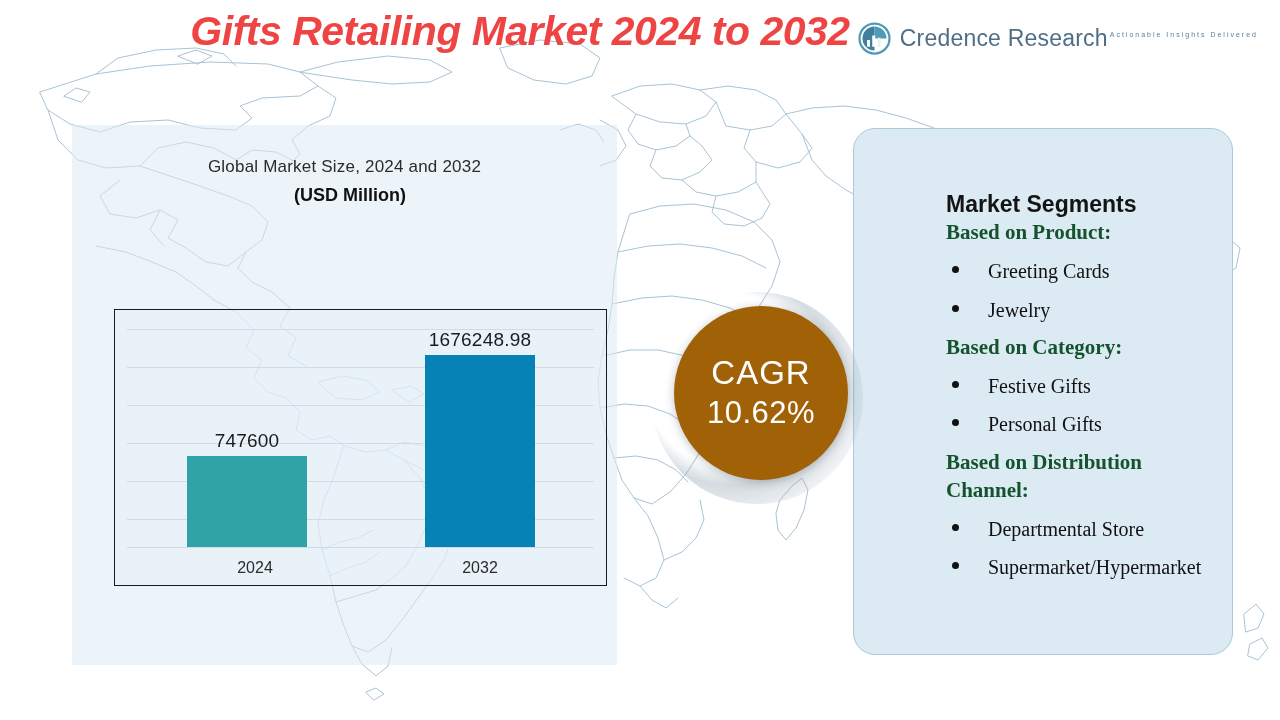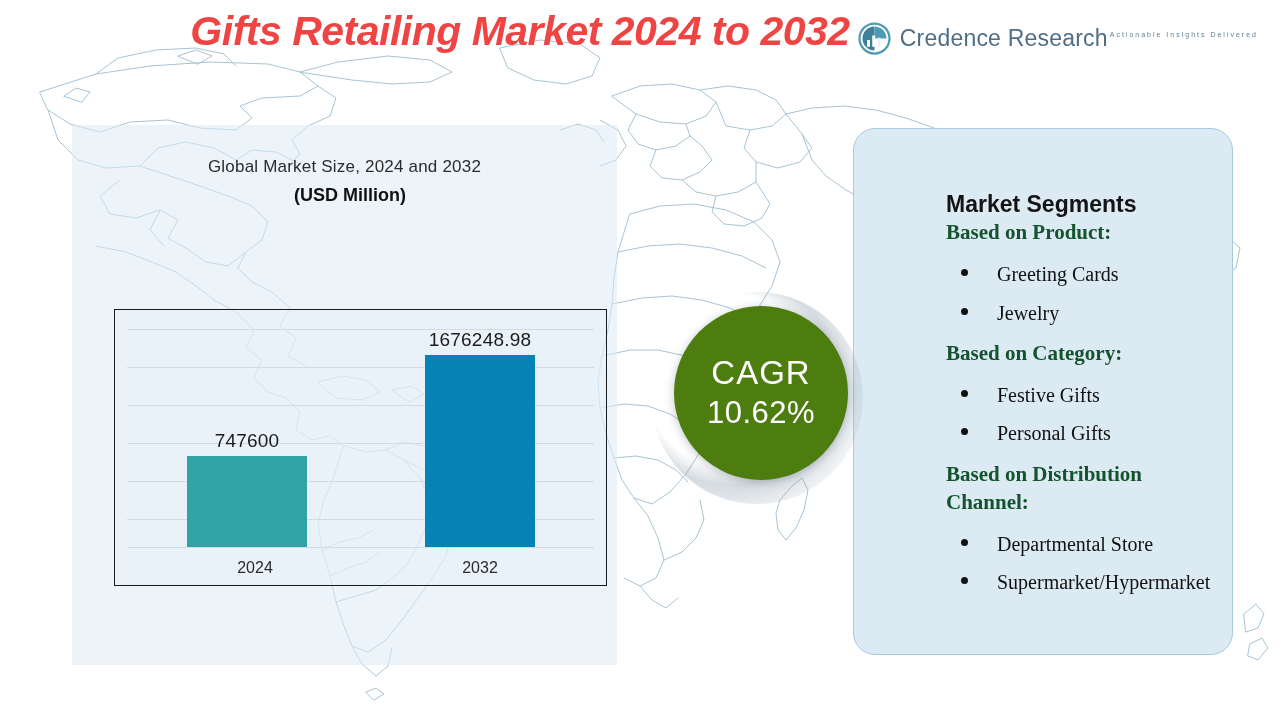--- a/index.html
+++ b/index.html
@@ -102,21 +102,21 @@
   
   .cagr-wrap{
     position:absolute;left:651px;top:292px;width:212px;height:212px;z-index:4;
   }
   .cagr-halo{
     position:absolute;left:0;top:0;width:212px;height:212px;border-radius:50%;
     background:radial-gradient(circle at 38% 42%, rgba(255,255,255,0) 48%, rgba(150,165,178,0.40) 58%, rgba(255,255,255,0.0) 84%);
   }
   .cagr-circle{
     position:absolute;left:23px;top:14px;width:174px;height:174px;border-radius:50%;
-    background:#4d7c0f;
+    background:#a16207;
     display:flex;flex-direction:column;align-items:center;justify-content:center;
     box-shadow:0 2px 10px rgba(40,60,75,0.30);
   }
   .cagr-label{
     font-family:"Liberation Sans", sans-serif;
     font-size:33px;color:#ffffff;letter-spacing:1px;line-height:1.1;
   }
   .cagr-value{
     font-family:"Liberation Sans", sans-serif;
     font-size:31px;color:#ffffff;letter-spacing:.5px;line-height:1.2;margin-top:2px;
@@ -137,21 +137,21 @@
     font-family:"Liberation Sans", sans-serif;
     font-weight:bold;font-size:23px;color:#141414;letter-spacing:0px;
     margin:0 0 2px 0;line-height:1.15;
   }
   .seg-head{
     font-family:Liberation Serif, serif;
     font-weight:bold;font-size:21px;color:#14532d;
     margin:2px 0 2px 0;line-height:1.33;
   }
   .seg-list{
-    list-style:none;margin:13px;padding:0;
+    list-style:none;margin:4px;padding:0;
   }
   .seg-list li{
     position:relative;
     font-family:"Liberation Serif", serif;
     font-size:20px;color:#111;
     padding-left:38px;
     margin:10px 0 10px 0;
     line-height:1.42;
   }
   .seg-list li .dot{

